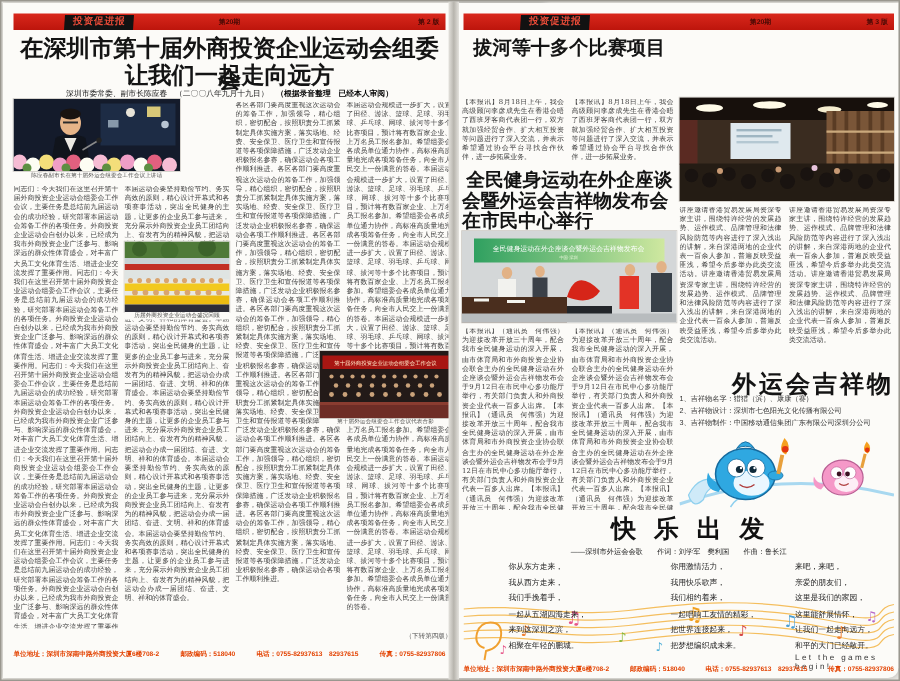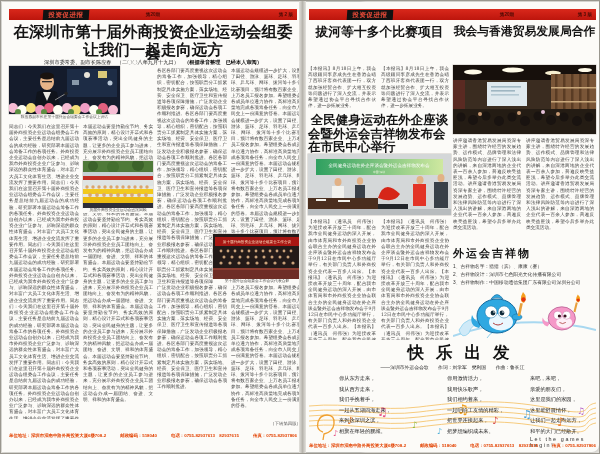--- a/index.html
+++ b/index.html
@@ -224,21 +224,20 @@
           <rect x="105" y="30" width="13" height="22" fill="#e33326"></rect>
         <ellipse cx="133" cy="24" rx="3.5" ry="4" fill="#e2b286"></ellipse>
           <rect x="126" y="28" width="14" height="26" fill="#384048"></rect>
         <rect x="70" y="50" width="30" height="9" fill="#23262a"></rect>
         <rect y="55" width="143" height="6" fill="#b8bcbe"></rect>
       </svg>
     </div>
     <div class="abs col" style="left:4px;top:217px;width:68px;height:121px;">【本报讯】（通讯员　何伟强）为迎接改革开放三十周年，配合我市全民健身运动的深入开展，由市体育局和市外商投资企业协会联合主办的全民健身运动在外企座谈会暨外运会吉祥物发布会于9月12日在市民中心多功能厅举行，有关部门负责人和外商投资企业代表一百多人出席。【本报讯】（通讯员　何伟强）为迎接改革开放三十周年，配合我市全民健身运动的深入开展，由市体育局和市外商投资企业协会联合主办的全民健身运动在外企座谈会暨外运会吉祥物发布会于9月12日在市民中心多功能厅举行，有关部门负责人和外商投资企业代表一百多人出席。【本报讯】（通讯员　何伟强）为迎接改革开放三十周年，配合我市全民健身运动的深入开展，由市体育局和市外商投资企业协会联合主办的全民健身运动在外企座谈会暨外运会吉祥物发布会于9月12日在市民中心多功能厅举行，有关部门负责人和外商投资企业代表一百多人出席。</div>
     <div class="abs col" style="left:77px;top:217px;width:68px;height:121px;">【本报讯】（通讯员　何伟强）为迎接改革开放三十周年，配合我市全民健身运动的深入开展，由市体育局和市外商投资企业协会联合主办的全民健身运动在外企座谈会暨外运会吉祥物发布会于9月12日在市民中心多功能厅举行，有关部门负责人和外商投资企业代表一百多人出席。【本报讯】（通讯员　何伟强）为迎接改革开放三十周年，配合我市全民健身运动的深入开展，由市体育局和市外商投资企业协会联合主办的全民健身运动在外企座谈会暨外运会吉祥物发布会于9月12日在市民中心多功能厅举行，有关部门负责人和外商投资企业代表一百多人出席。【本报讯】（通讯员　何伟强）为迎接改革开放三十周年，配合我市全民健身运动的深入开展，由市体育局和市外商投资企业协会联合主办的全民健身运动在外企座谈会暨外运会吉祥物发布会于9月12日在市民中心多功能厅举行，有关部门负责人和外商投资企业代表一百多人出席。</div>
 
-    <div class="abs hl" style="left:149px;top:22px;width:143px;font-size:11.8px;">我会与香港贸易发展局合作</div>
     <div class="abs photo" style="left:149px;top:63px;width:143px;height:69px;">
       <svg viewBox="0 0 143 69" preserveAspectRatio="none">
         <rect width="143" height="69" fill="#3a2c20"></rect>
         <rect width="143" height="15" fill="#17100c"></rect>
         <ellipse cx="20" cy="7" rx="9" ry="2.5" fill="#fffbe8"></ellipse>
           <ellipse cx="60" cy="5" rx="11" ry="2.5" fill="#fffbe8"></ellipse>
         <ellipse cx="100" cy="8" rx="8" ry="2.2" fill="#f6eecf"></ellipse>
           <ellipse cx="132" cy="5" rx="7" ry="2" fill="#fffbe8"></ellipse>
         <rect x="0" y="15" width="12" height="30" fill="#5a2a22"></rect>
         <rect x="34" y="17" width="40" height="24" fill="#dfe9ee"></rect>
@@ -271,21 +270,21 @@
           </g>
         <circle cx="27" cy="49" r="2" fill="#c89a74"></circle>
           <circle cx="66" cy="48" r="2" fill="#c89a74"></circle>
           <circle cx="105" cy="49" r="2" fill="#c89a74"></circle>
           <circle cx="90" cy="47" r="2" fill="#e6c2da"></circle>
       </svg>
     </div>
     <div class="abs col" style="left:149px;top:136px;width:68px;height:107px;">讲座邀请香港贸易发展局资深专家主讲，围绕特许经营的发展趋势、运作模式、品牌管理和法律风险防范等内容进行了深入浅出的讲解，来自深港两地的企业代表一百余人参加，普遍反映受益匪浅，希望今后多举办此类交流活动。讲座邀请香港贸易发展局资深专家主讲，围绕特许经营的发展趋势、运作模式、品牌管理和法律风险防范等内容进行了深入浅出的讲解，来自深港两地的企业代表一百余人参加，普遍反映受益匪浅，希望今后多举办此类交流活动。</div>
     <div class="abs col" style="left:222px;top:136px;width:68px;height:107px;">讲座邀请香港贸易发展局资深专家主讲，围绕特许经营的发展趋势、运作模式、品牌管理和法律风险防范等内容进行了深入浅出的讲解，来自深港两地的企业代表一百余人参加，普遍反映受益匪浅，希望今后多举办此类交流活动。讲座邀请香港贸易发展局资深专家主讲，围绕特许经营的发展趋势、运作模式、品牌管理和法律风险防范等内容进行了深入浅出的讲解，来自深港两地的企业代表一百余人参加，普遍反映受益匪浅，希望今后多举办此类交流活动。</div>
 
-    <div class="abs hl" style="left:149px;top:244px;width:143px;font-size:11px;text-align:left;letter-spacing:2px;">外运会吉祥物</div>
+    <div class="abs hl" style="left:149px;top:244px;width:143px;font-size:16px;text-align:right;letter-spacing:2px;">外运会吉祥物</div>
     <div class="abs listTxt" style="left:149px;top:261px;width:143px;">1、吉祥物名字：猎猎（滨）、康康（赛）
 2、吉祥物设计：深圳市七色阳光文化传播有限公司
 3、吉祥物制作：中国移动通信集团广东有限公司深圳分公司</div>
     <div class="abs" style="left:149px;top:284px;width:143px;height:58px;z-index:1;">
       <svg viewBox="0 0 143 58" width="143" height="58">
         <path d="M0,50 Q70,26 143,44" stroke="#a8d8f0" stroke-width="2" fill="none"></path>
         <path d="M6,44 q8,-16 24,-8 q-12,2 -14,11 q-7,7 -10,-3z" fill="#cfeaf8" stroke="#8fd0ee" stroke-width=".8"></path>
         <path d="M34,52 q6,-10 16,-5" stroke="#8fd0ee" stroke-width="1" fill="none"></path>
         <g>
           <path d="M26,42 Q16,40 19,29 Q22,37 30,36 Z" fill="#2fa8e1"></path>

